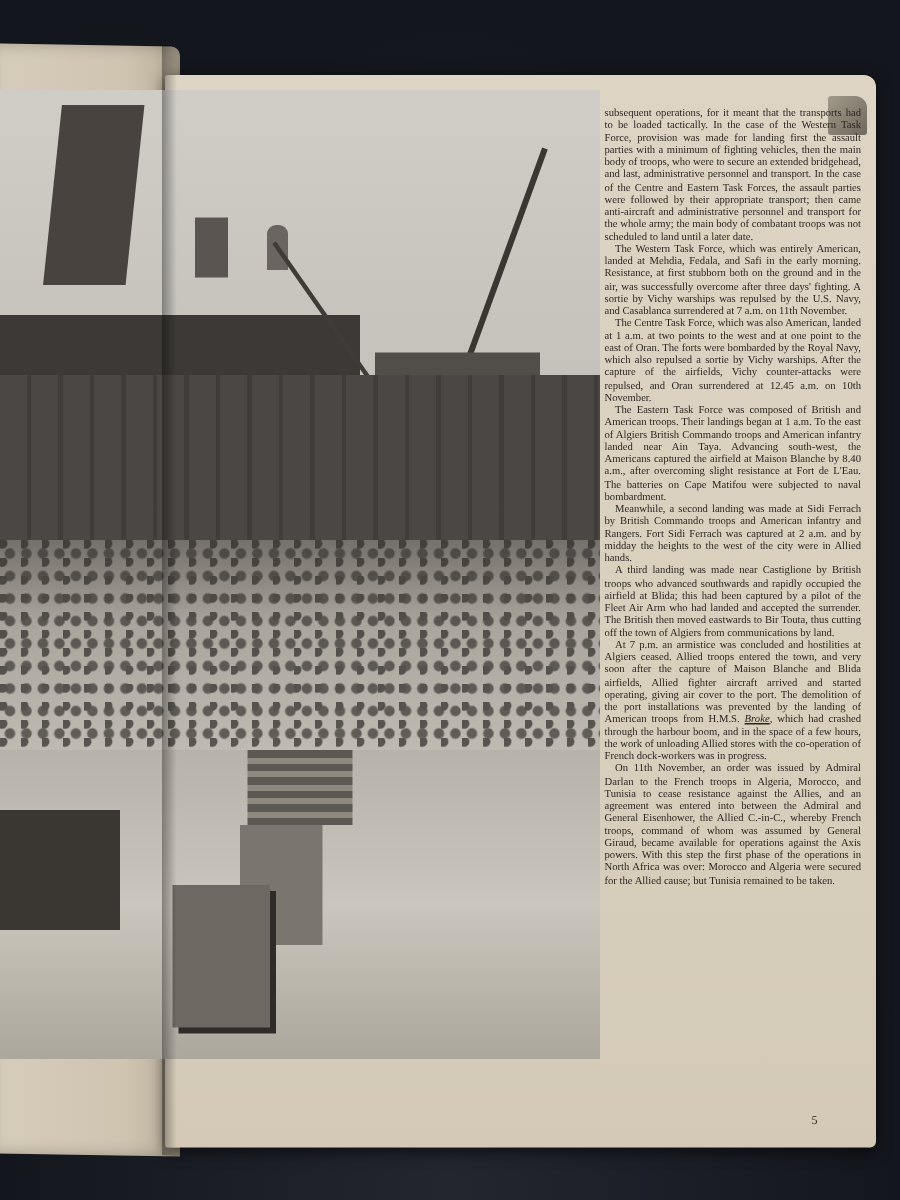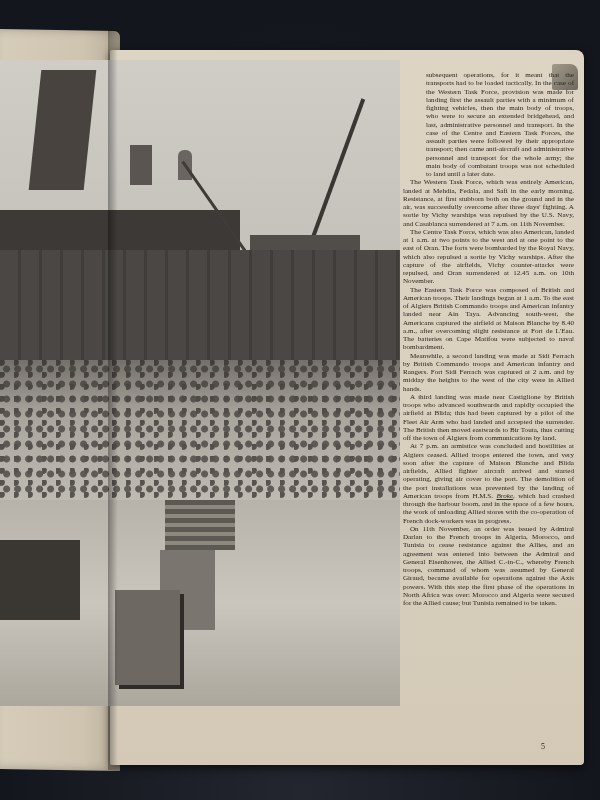--- a/index.html
+++ b/index.html
@@ -34,21 +34,21 @@
       opacity:.7; }
     .ground { position:absolute; left:0; top:440px; width:400px; height:206px; background:linear-gradient(180deg,#b8b3aa,#cbc6bd 50%,#aca79d); }
     .hut1 { position:absolute; left:115px; top:530px; width:65px; height:95px; background:#6d6862; box-shadow: 4px 4px 0 #2e2b28; }
     .hut2 { position:absolute; left:160px; top:490px; width:55px; height:80px; background:#7a756e; }
     .crates { position:absolute; left:165px; top:440px; width:70px; height:50px; background:repeating-linear-gradient(0deg,#5c5852 0 5px,#8e897f 5px 9px); }
     .blocks { position:absolute; left:0; top:480px; width:80px; height:80px; background:#3a3733; }
     .spine { position:absolute; left:108px; top:30px; width:14px; height:740px; background:linear-gradient(90deg,rgba(0,0,0,0.35),rgba(0,0,0,0) 70%); }
     
     .text-col { position:absolute; left:403px; top:71px; width:171px; font-size:7.1px; line-height:8.25px; color:#2b2520; text-align:justify; }
     .text-col p { margin:0; text-indent:7px; }
-    .text-col p.first { text-indent:0;margin-left:23px; }
+    .text-col p.first { text-indent:0; }
     .page-number { position:absolute; left:541px; top:742px; font-size:8px; color:#2b2520; }
     em { font-style:italic;text-decoration:underline; }
   </style>
 </head>
 <body>
 
 <div class="bg"></div>
 <div class="left-page"></div>
 <div class="right-page"></div>
 <div class="corner"></div>

